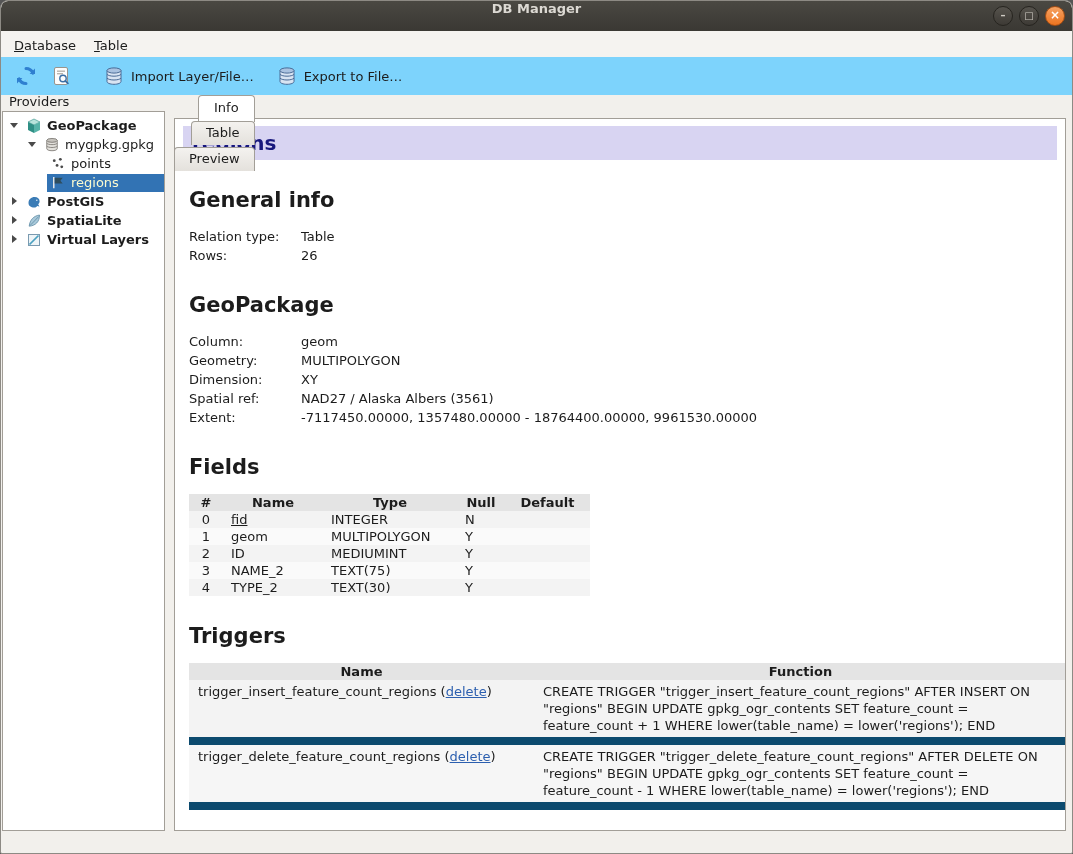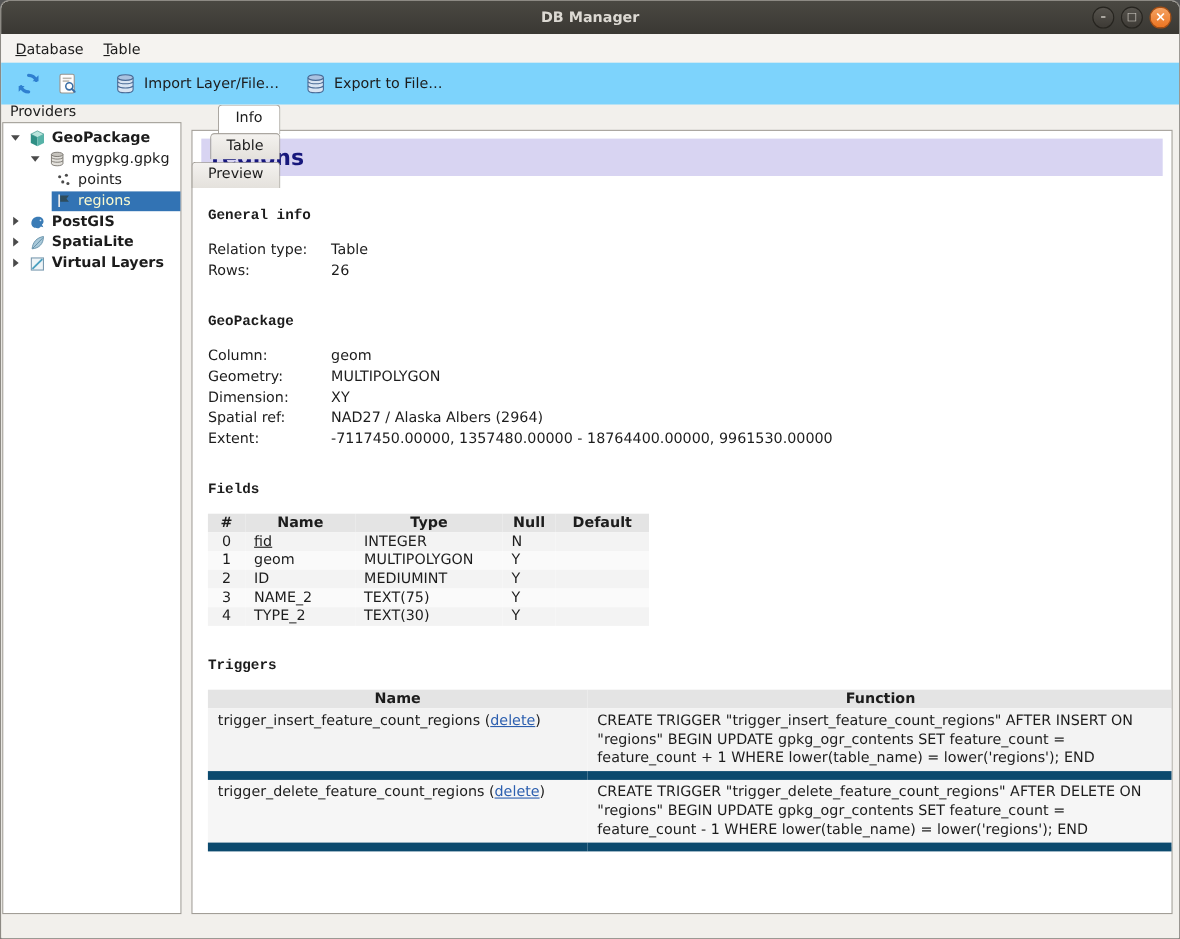--- a/index.html
+++ b/index.html
@@ -13,21 +13,21 @@
     overflow: hidden;
     font-family: "DejaVu Sans", "Liberation Sans", sans-serif;
     font-size: 13px;
     color: #1c1c1c;
   }
   
   .titlebar {
     height: 30px;
     background: linear-gradient(#4a4842, #3a3833);
     border-radius: 7px 7px 0 0;
-    display: flex; align-items: center; justify-content: center;
+    display: flex; align-items: flex-start; justify-content: center;
     position: relative;
     color: #dcd9d3; font-weight: bold; font-size: 13px;
   }
   .win-controls { position: absolute; right: 7px; top: 5px; display: flex; gap: 6px; }
   .win-btn {
     width: 20px; height: 20px; border-radius: 50%;
     background: linear-gradient(#56534d, #3d3a35);
     border: 1px solid #26241f;
     color: #cfcbc4; font-size: 10px; line-height: 17px; text-align: center;
     cursor: default;
@@ -92,21 +92,21 @@
   .tab.active { background: #fff; padding: 4px 15px 7px; margin-bottom: -1px; }
   .main-panel {
     position: absolute; left: 173px; top: 117px; width: 892px; height: 713px;
     background: #fff; border: 1px solid #a29e97;
     padding: 7px 8px; overflow: hidden; z-index: 2;
   }
   .page-title {
     background: #d8d4f2; color: #17177c;
     font-size: 20px; font-weight: bold; padding: 5px 9px;
   }
-  .section-heading { font-size: 13px; font-weight: bold; margin: 28px 0 15px 6px; font-family: Liberation Mono, monospace; }
+  .section-heading { font-size: 21px; font-weight: bold; margin: 28px 0 15px 6px; }
   .kv { margin-left: 6px; }
   .kv-row { display: flex; line-height: 19px; }
   .kv-label { width: 112px; flex: 0 0 112px; }
   
   table { border-collapse: collapse; font-size: 13px; }
   .fields-table { margin-left: 6px; }
   .fields-table th { background: #e4e4e4; font-weight: bold; text-align: center; padding: 1px 8px; }
   .fields-table td { padding: 1px 8px; }
   .fields-table tbody tr:nth-child(odd) { background: #f3f3f3; }
   .fields-table tbody tr:nth-child(even) { background: #fafafa; }
@@ -293,21 +293,21 @@
       <div class="kv-row">
         <span class="kv-label">Geometry:</span>
         <span class="kv-value">MULTIPOLYGON</span>
       </div>
       <div class="kv-row">
         <span class="kv-label">Dimension:</span>
         <span class="kv-value">XY</span>
       </div>
       <div class="kv-row">
         <span class="kv-label">Spatial ref:</span>
-        <span class="kv-value">NAD27 / Alaska Albers (2964)</span>
+        <span class="kv-value">NAD27 / Alaska Albers (3561)</span>
       </div>
       <div class="kv-row">
         <span class="kv-label">Extent:</span>
         <span class="kv-value">-7117450.00000, 1357480.00000 - 18764400.00000, 9961530.00000</span>
       </div>
     </div>
 
     <div class="section-heading">Fields</div>
     <table class="fields-table">
       <thead>

